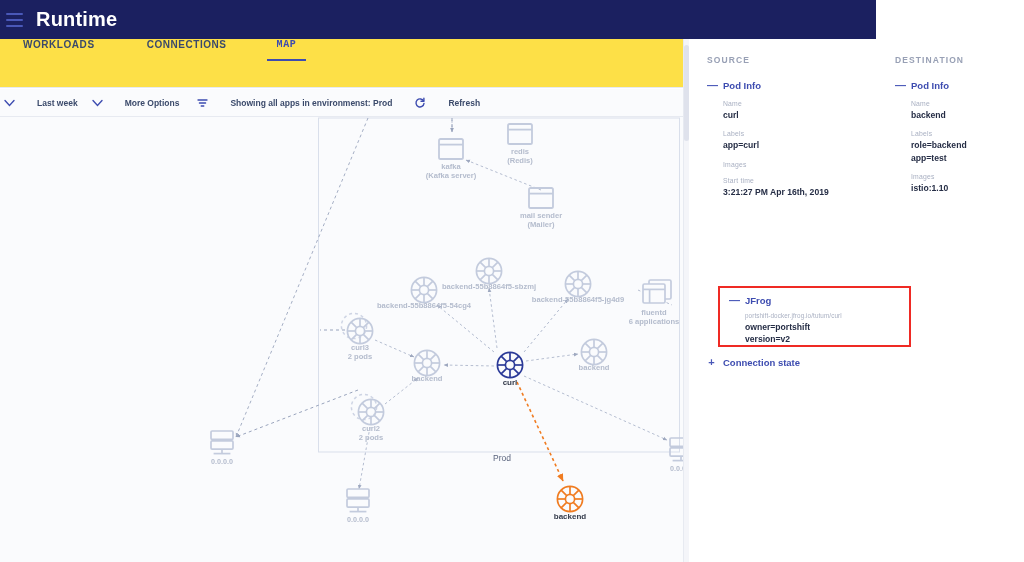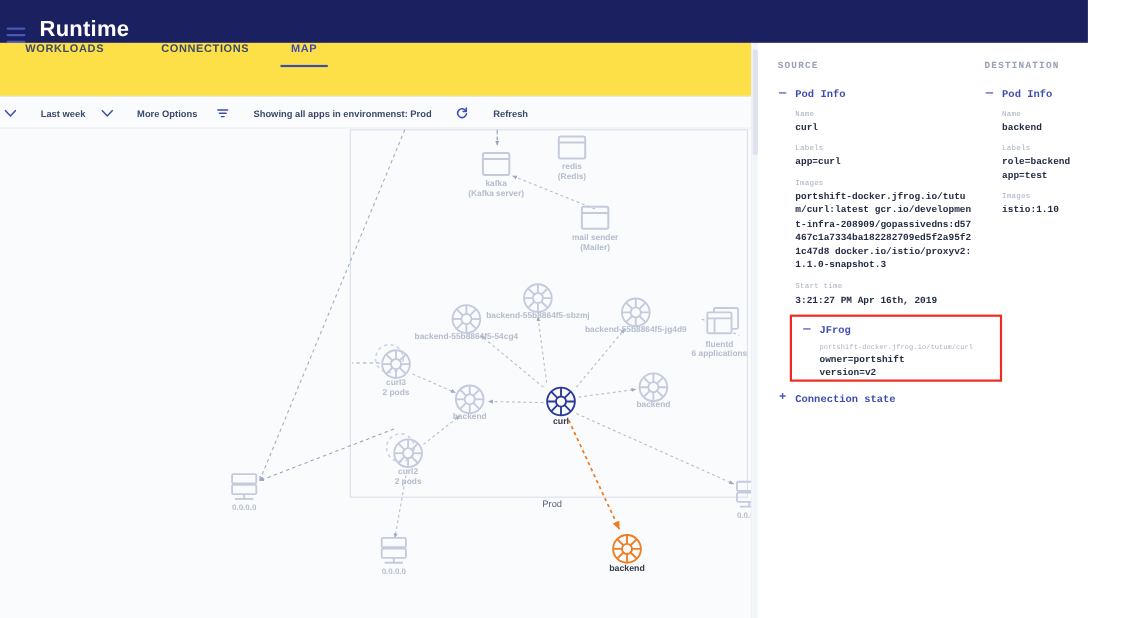--- a/index.html
+++ b/index.html
@@ -6,23 +6,23 @@
   html, body {
     width: 1024px; height: 562px;
     font-family: "Liberation Sans", sans-serif;
     background: #ffffff;
     overflow: hidden;
   }
   #app { position: relative; width: 1024px; height: 562px; }
 
   
   .topbar {
-    position: absolute; left: 0; top: 0; width: 989px; height: 39px;
+    position: absolute; left: 0; top: 0; width: 876px; height: 39px;
     background: #1b2060;
-    display: flex; align-items: flex-end;
+    display: flex; align-items: center;
   }
   .hamburger {
     width: 18px; height: 14px; margin-left: 6px; margin-right: 12px;
     display: flex; flex-direction: column; justify-content: space-between;
     cursor: pointer;
   }
   .hamburger i { display: block; height: 2px; background: #4a58b8; border-radius: 1px; }
   .hamburger i:nth-child(1) { width: 17px; }
   .hamburger i:nth-child(2) { width: 17px; }
   .hamburger i:nth-child(3) { width: 17px; }
@@ -36,21 +36,21 @@
     background: #fde047; border-bottom: 1px solid #e7eaf1;
     display: flex; align-items: flex-start;
   }
   .tab {
     font-size: 10px; font-weight: bold; letter-spacing: .55px;
     color: #3b4a6b; padding: 0 0 11px 0; margin: 0 0 0 0;
     position: relative; cursor: pointer;
   }
   .tab.t1 { margin-left: 23px; }
   .tab.t2 { margin-left: 52px; }
-  .tab.t3 { margin-left: 38px; color: #3d4cb0; }
+  .tab.t3 { margin-left: 50px; color: #3d4cb0; font-family: Liberation Mono, monospace; }
   .tab.active::after {
     content: ""; position: absolute; left: -10px; right: -10px; bottom: 0;
     height: 2px; background: #3d4cb0;
   }
 
   
   .toolbar {
     position: absolute; left: 0; top: 89px; width: 683px; height: 28px;
     background: #fafbfd; border-bottom: 1px solid #e7eaf1;
     display: flex; align-items: center;
@@ -82,21 +82,21 @@
   }
   .scrollbar-track {
     position: absolute; left: 0px; top: 0; width: 5px; height: 523px;
     background: #f4f5f9;
   }
   .scrollbar-thumb {
     position: absolute; left: 0px; top: 6px; width: 5px; height: 96px;
     background: #dfe2ec; border-radius: 3px;
   }
   .col {
-    position: absolute; top: 0; font-family: Liberation Mono, monospace;
+    position: absolute; top: 0;
   }
   .col.source { left: 23px; width: 180px; }
   .col.dest { left: 211px; width: 128px; }
 
   .col-head {
     font-size: 8.5px; letter-spacing: 1.1px; color: #98a0b5; font-weight: bold;
     margin-top: 16px;
   }
   .section {
     margin-top: 15px;
@@ -412,21 +412,20 @@
           <div class="fvalue">curl</div>
         </div>
 
         <div class="fieldgroup">
           <div class="flabel">Labels</div>
           <div class="fvalue">app=curl</div>
         </div>
 
         <div class="fieldgroup">
           <div class="flabel">Images</div>
-          <div class="fvalue">portshift-docker.jfrog.io/tutum/curl:latest gcr.io/development-infra-208909/gopassivedns:d57467c1a7334ba182282709ed5f2a95f21c47d8 docker.io/istio/proxyv2:1.1.0-snapshot.3</div>
         </div>
 
         <div class="fieldgroup">
           <div class="flabel">Start time</div>
           <div class="fvalue">3:21:27 PM Apr 16th, 2019</div>
         </div>
       </div>
 
       <div class="jfrog-box">
         <div style="margin:7px 0 0 9px;">

